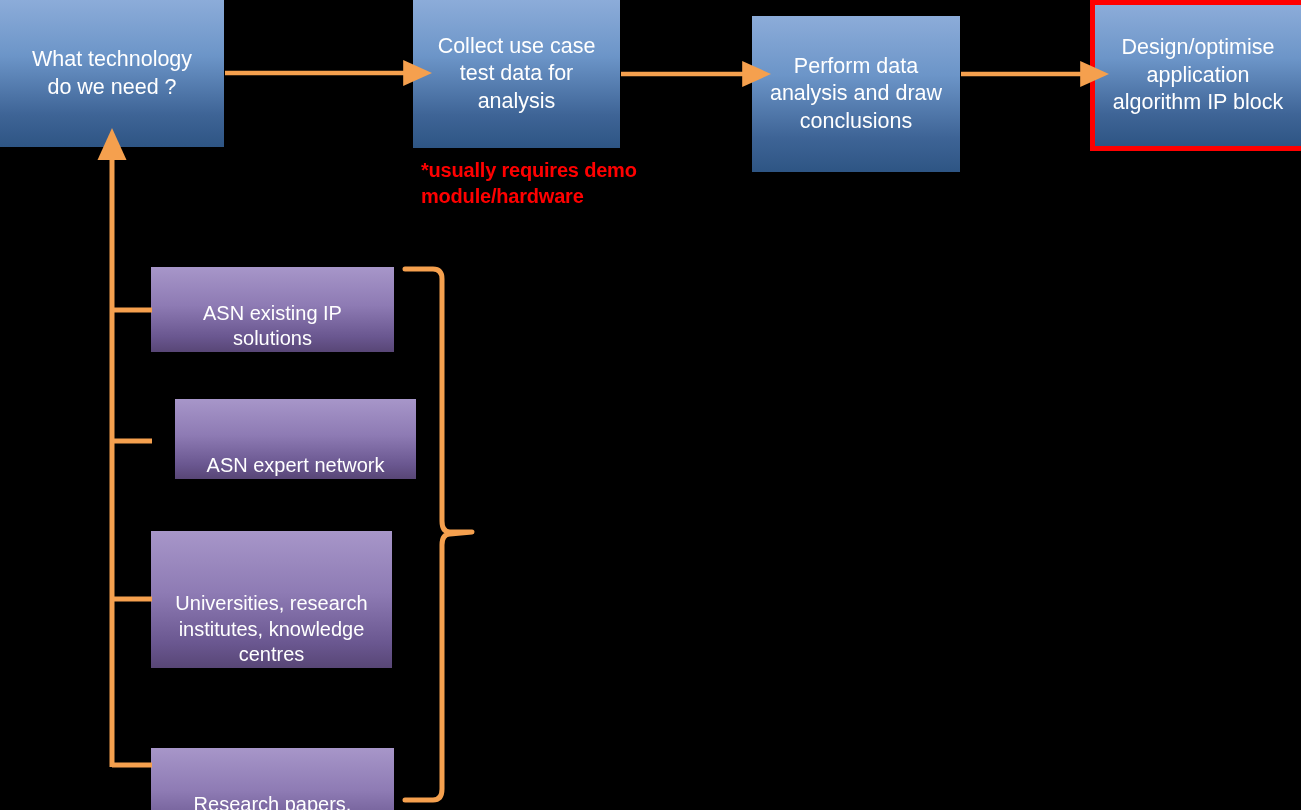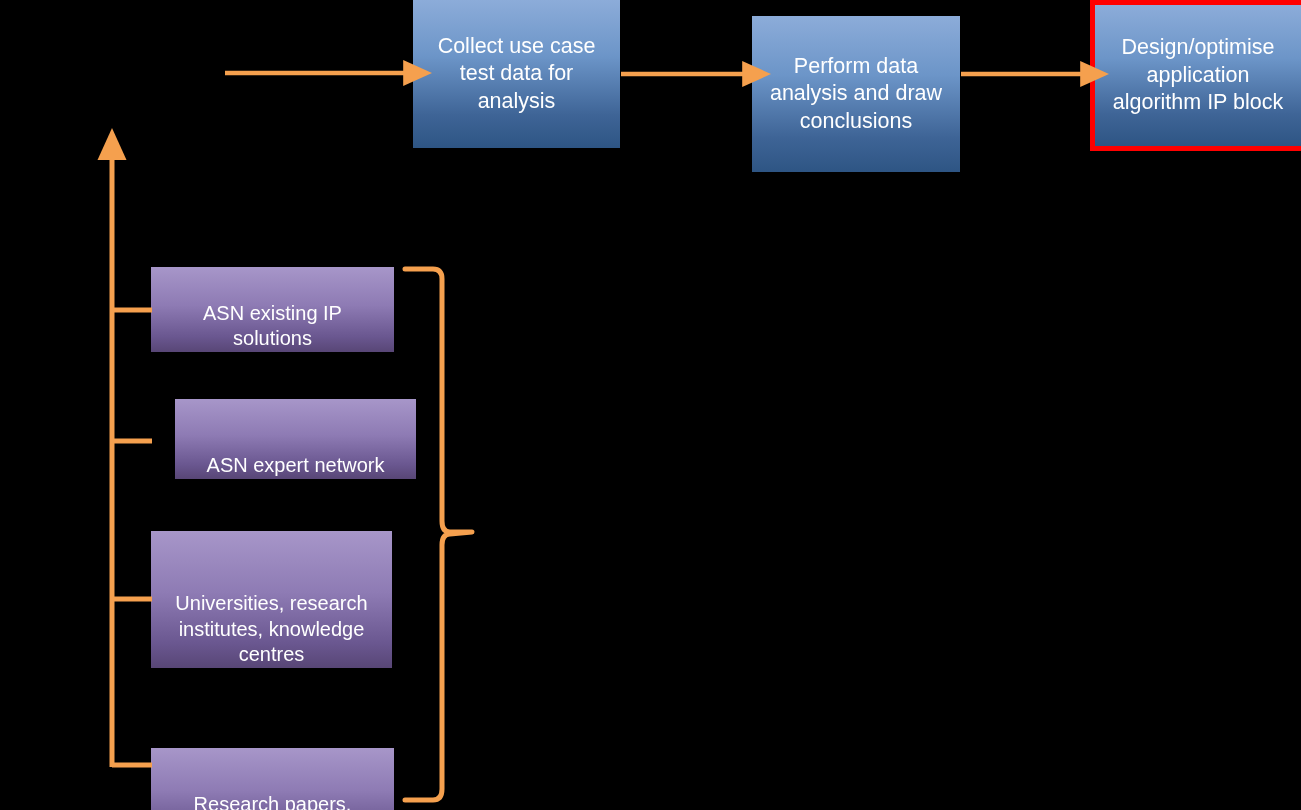--- a/index.html
+++ b/index.html
@@ -61,39 +61,45 @@
   .conn {
     position: absolute;
   }
   svg { display:block; overflow: visible; }
 </style>
 </head>
 <body>
 
 <div id="stage">
 
+  <div class="node process-node" style="left:0px; top:0px; width:224px; height:147px;">
+    <span class="lbl">What technology
+do we need ?</span>
+  </div>
 
   <div class="node process-node" style="left:413px; top:0px; width:207px; height:148px;">
     <span class="lbl">Collect use case
 test data for
 analysis</span>
   </div>
 
   <div class="node process-node" style="left:752px; top:16px; width:208px; height:156px;">
     <span class="lbl">Perform data
 analysis and draw
 conclusions</span>
   </div>
 
   <div class="node process-node highlight" style="left:1090px; top:0px; width:216px; height:151px;">
     <span class="lbl">Design/optimise
 application
 algorithm IP block</span>
   </div>
 
+  <div class="note" style="left:421px; top:157px; width:260px;">*usually requires demo
+module/hardware</div>
 
   <div class="node source-node" style="left:151px; top:267px; width:243px; height:85px;">
     <span class="lbl">ASN existing IP
 solutions</span>
   </div>
 
   <div class="node source-node" style="left:151px; top:399px; width:241px; height:80px;margin-left:24px;">
     <span class="lbl">ASN expert network</span>
   </div>
 

